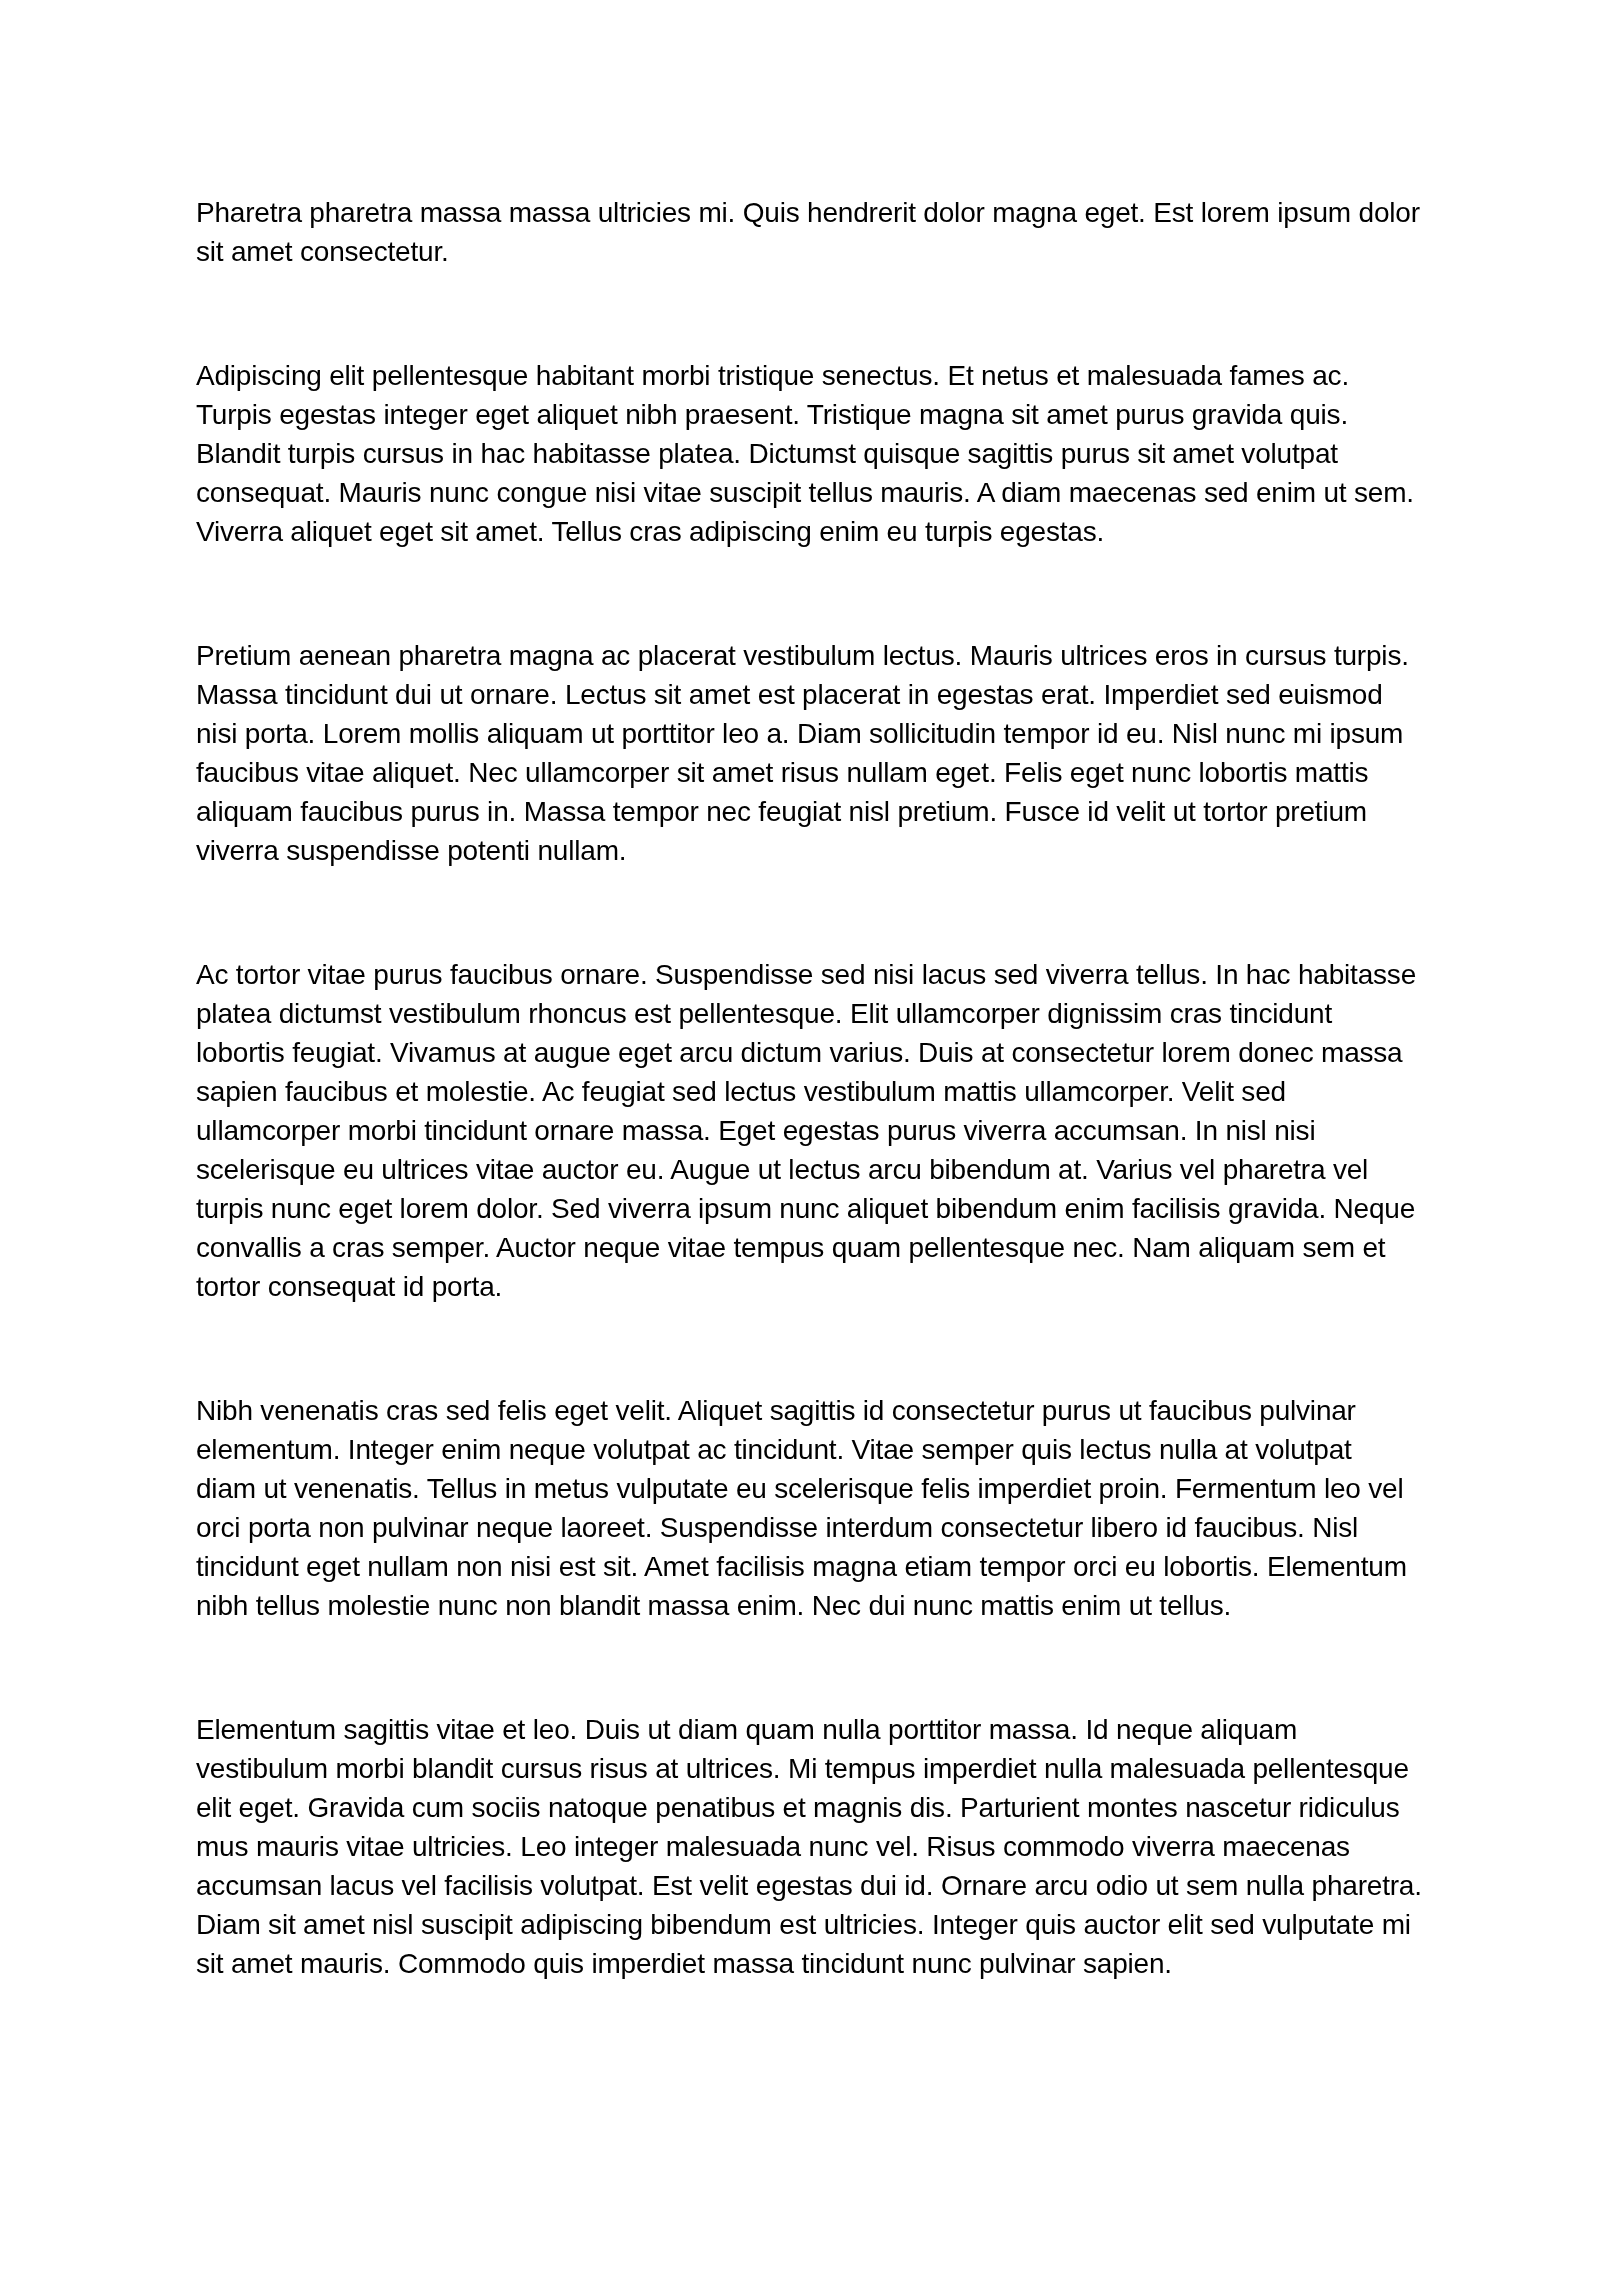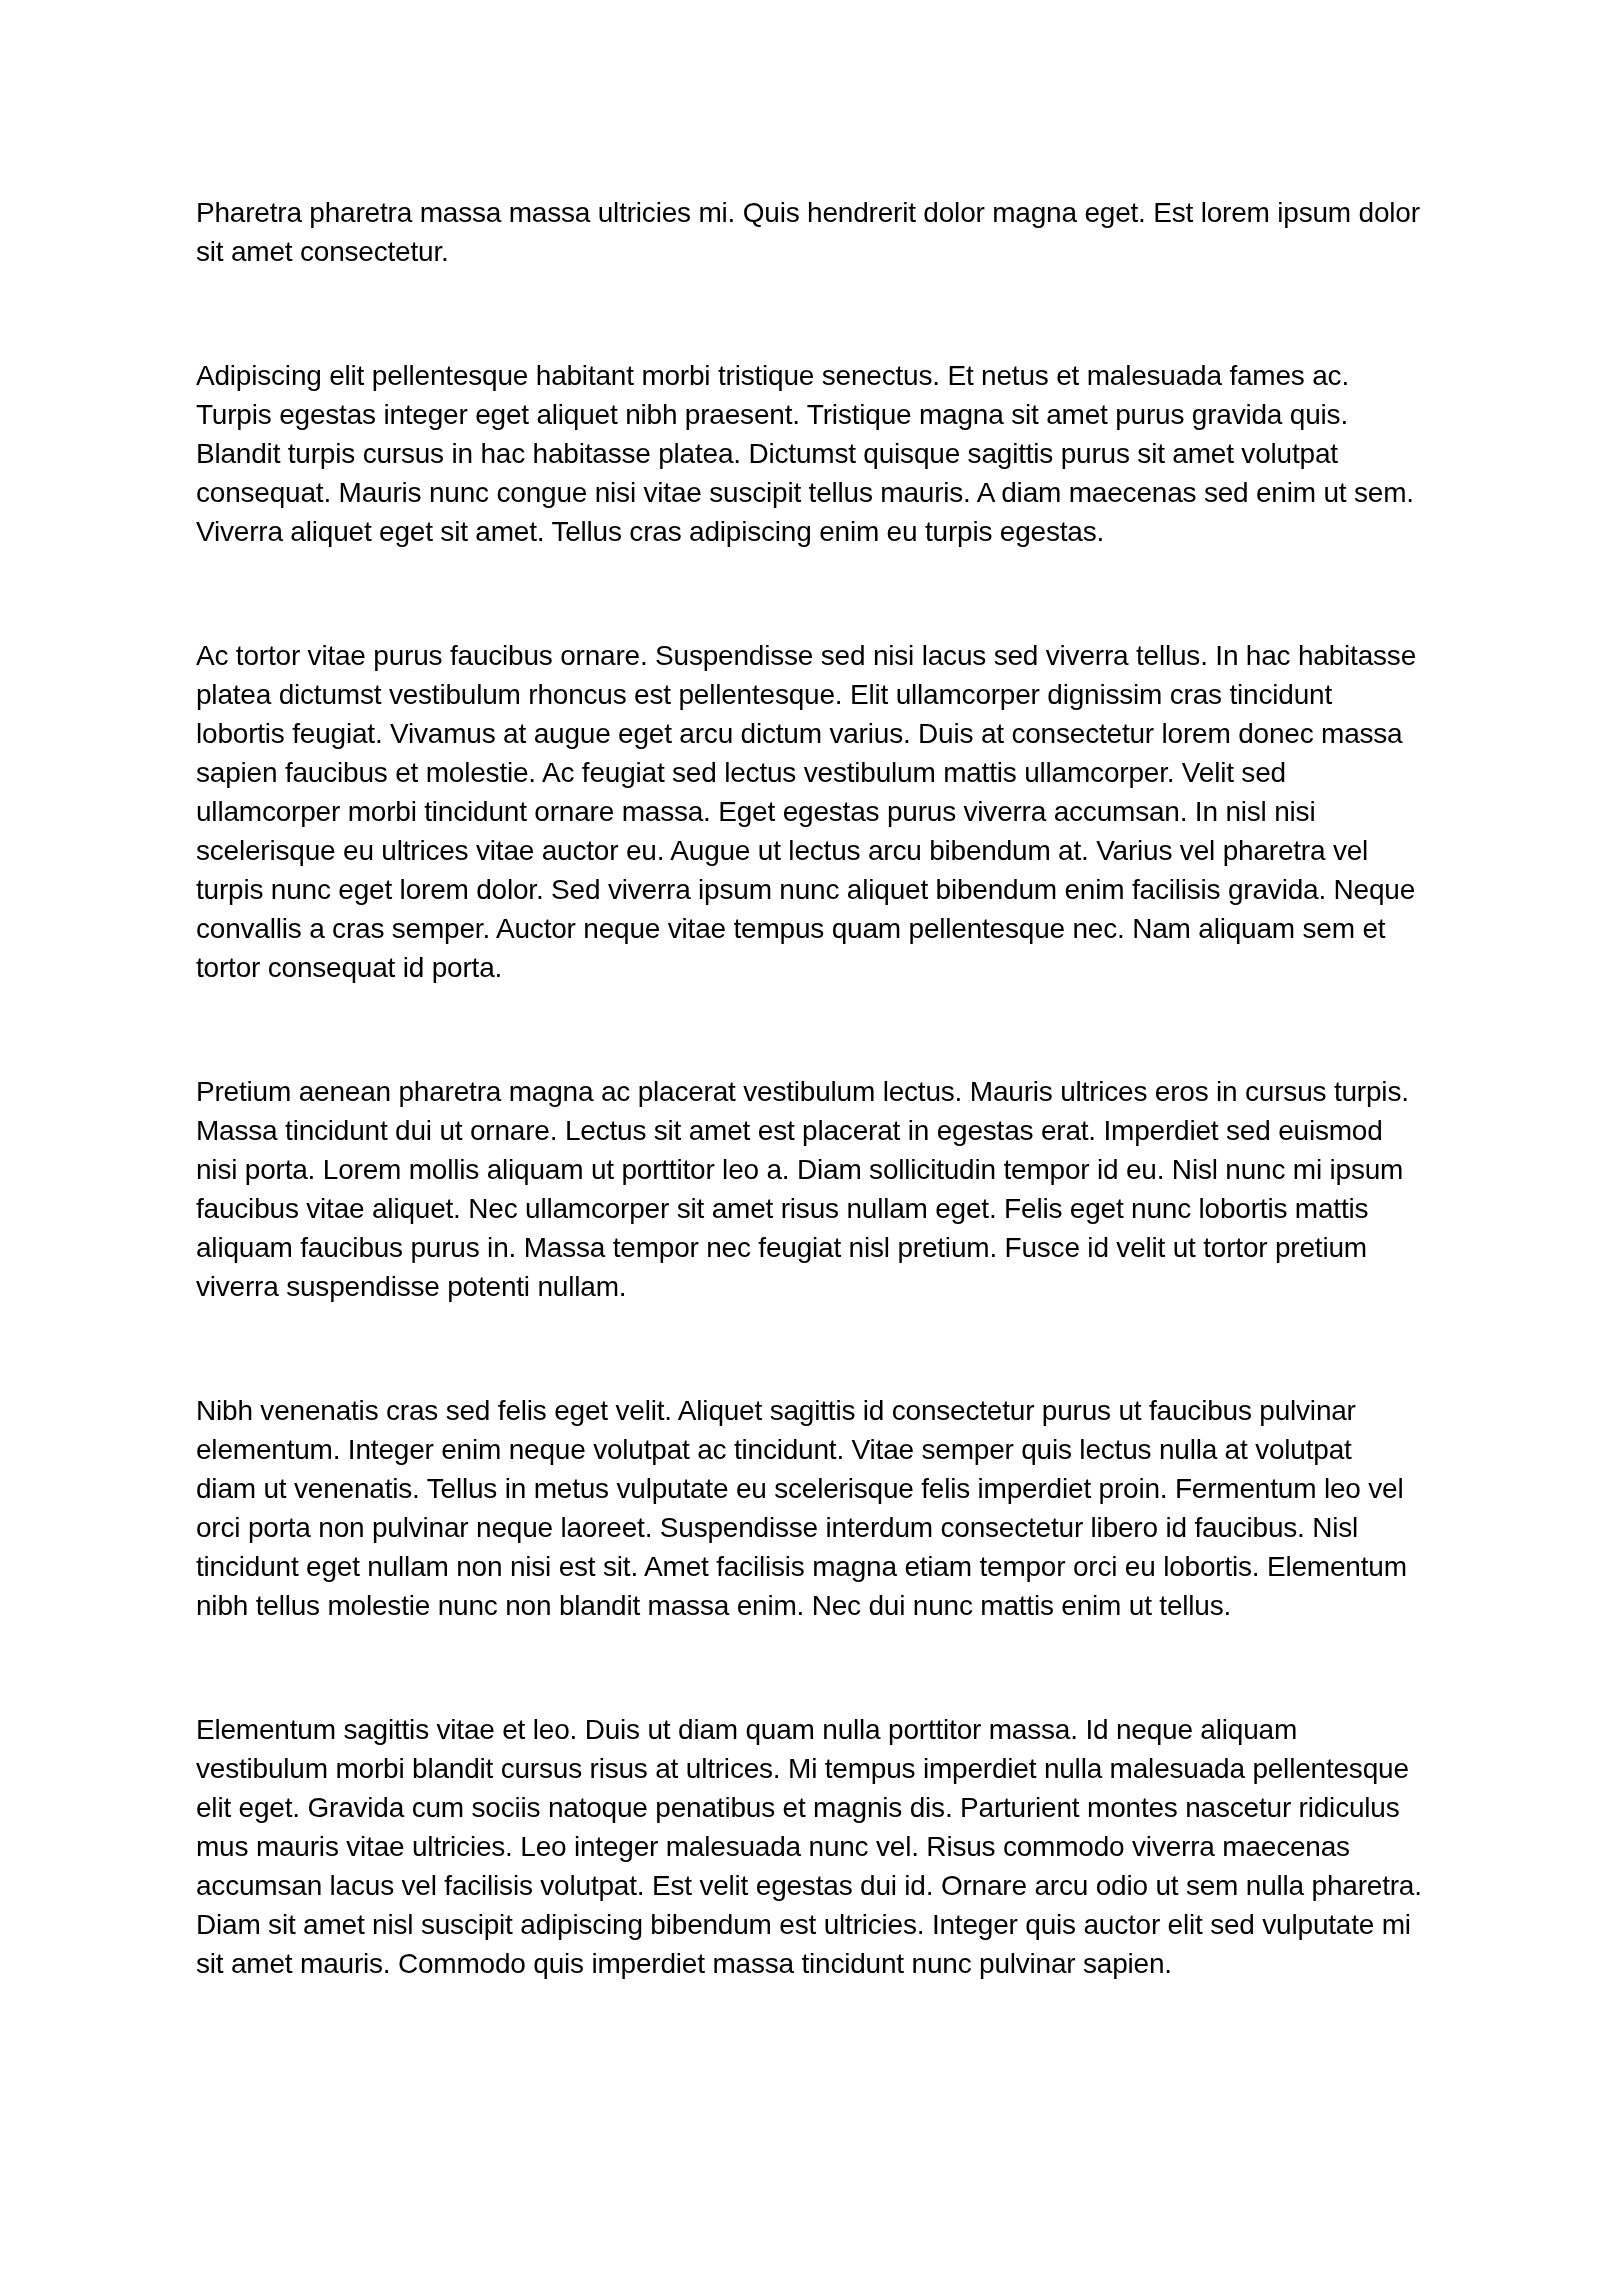--- a/index.html
+++ b/index.html
@@ -40,35 +40,35 @@
 <div class="page">
   <div class="content">
 
   <p>Pharetra pharetra massa massa ultricies mi. Quis hendrerit dolor magna eget. Est lorem ipsum dolor
 sit amet consectetur.</p>
       <p>Adipiscing elit pellentesque habitant morbi tristique senectus. Et netus et malesuada fames ac.
 Turpis egestas integer eget aliquet nibh praesent. Tristique magna sit amet purus gravida quis.
 Blandit turpis cursus in hac habitasse platea. Dictumst quisque sagittis purus sit amet volutpat
 consequat. Mauris nunc congue nisi vitae suscipit tellus mauris. A diam maecenas sed enim ut sem.
 Viverra aliquet eget sit amet. Tellus cras adipiscing enim eu turpis egestas.</p>
+      <p>Pretium aenean pharetra magna ac placerat vestibulum lectus. Mauris ultrices eros in cursus turpis.
+Massa tincidunt dui ut ornare. Lectus sit amet est placerat in egestas erat. Imperdiet sed euismod
+nisi porta. Lorem mollis aliquam ut porttitor leo a. Diam sollicitudin tempor id eu. Nisl nunc mi ipsum
+faucibus vitae aliquet. Nec ullamcorper sit amet risus nullam eget. Felis eget nunc lobortis mattis
+aliquam faucibus purus in. Massa tempor nec feugiat nisl pretium. Fusce id velit ut tortor pretium
+viverra suspendisse potenti nullam.</p>
       <p>Ac tortor vitae purus faucibus ornare. Suspendisse sed nisi lacus sed viverra tellus. In hac habitasse
 platea dictumst vestibulum rhoncus est pellentesque. Elit ullamcorper dignissim cras tincidunt
 lobortis feugiat. Vivamus at augue eget arcu dictum varius. Duis at consectetur lorem donec massa
 sapien faucibus et molestie. Ac feugiat sed lectus vestibulum mattis ullamcorper. Velit sed
 ullamcorper morbi tincidunt ornare massa. Eget egestas purus viverra accumsan. In nisl nisi
 scelerisque eu ultrices vitae auctor eu. Augue ut lectus arcu bibendum at. Varius vel pharetra vel
 turpis nunc eget lorem dolor. Sed viverra ipsum nunc aliquet bibendum enim facilisis gravida. Neque
 convallis a cras semper. Auctor neque vitae tempus quam pellentesque nec. Nam aliquam sem et
 tortor consequat id porta.</p>
-      <p>Pretium aenean pharetra magna ac placerat vestibulum lectus. Mauris ultrices eros in cursus turpis.
-Massa tincidunt dui ut ornare. Lectus sit amet est placerat in egestas erat. Imperdiet sed euismod
-nisi porta. Lorem mollis aliquam ut porttitor leo a. Diam sollicitudin tempor id eu. Nisl nunc mi ipsum
-faucibus vitae aliquet. Nec ullamcorper sit amet risus nullam eget. Felis eget nunc lobortis mattis
-aliquam faucibus purus in. Massa tempor nec feugiat nisl pretium. Fusce id velit ut tortor pretium
-viverra suspendisse potenti nullam.</p>
       <p>Nibh venenatis cras sed felis eget velit. Aliquet sagittis id consectetur purus ut faucibus pulvinar
 elementum. Integer enim neque volutpat ac tincidunt. Vitae semper quis lectus nulla at volutpat
 diam ut venenatis. Tellus in metus vulputate eu scelerisque felis imperdiet proin. Fermentum leo vel
 orci porta non pulvinar neque laoreet. Suspendisse interdum consectetur libero id faucibus. Nisl
 tincidunt eget nullam non nisi est sit. Amet facilisis magna etiam tempor orci eu lobortis. Elementum
 nibh tellus molestie nunc non blandit massa enim. Nec dui nunc mattis enim ut tellus.</p>
       <p>Elementum sagittis vitae et leo. Duis ut diam quam nulla porttitor massa. Id neque aliquam
 vestibulum morbi blandit cursus risus at ultrices. Mi tempus imperdiet nulla malesuada pellentesque
 elit eget. Gravida cum sociis natoque penatibus et magnis dis. Parturient montes nascetur ridiculus
 mus mauris vitae ultricies. Leo integer malesuada nunc vel. Risus commodo viverra maecenas

